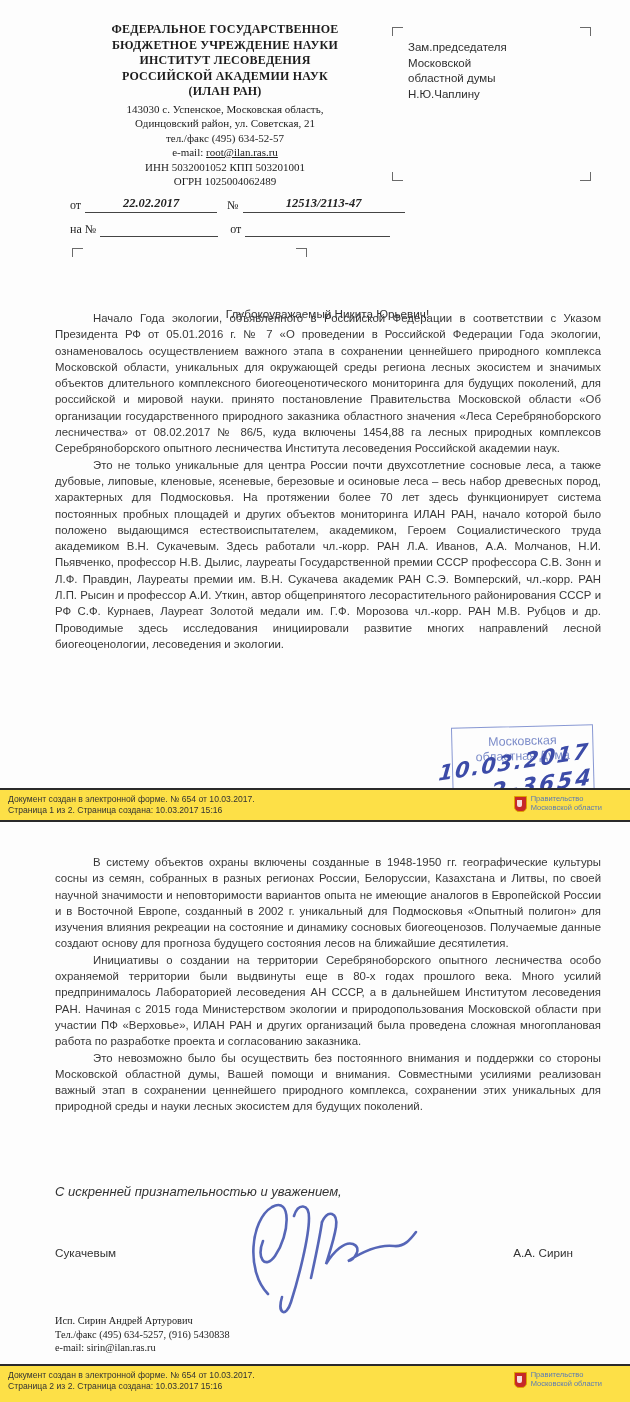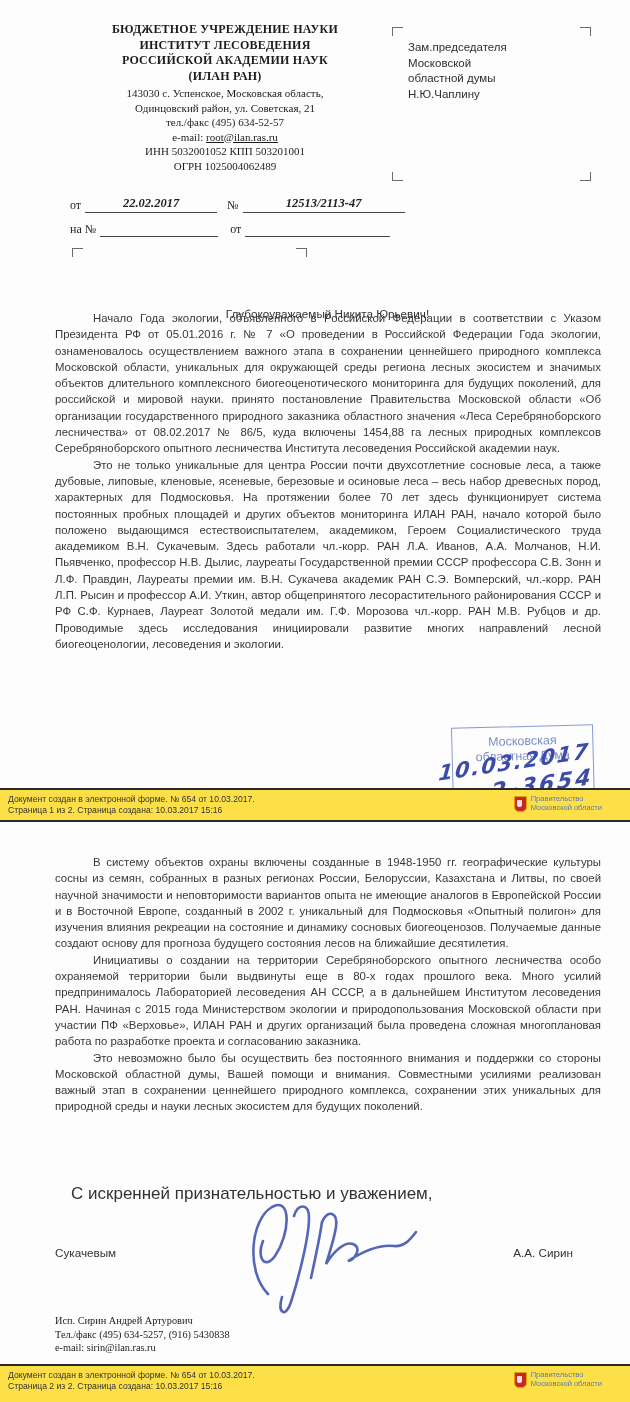--- a/index.html
+++ b/index.html
@@ -100,39 +100,40 @@
     border:1px solid #e0a000;border-radius:0 0 5px 5px;
     position:relative;margin-right:4px;flex:none;
   }
   .gov-shield::after{
     content:"";position:absolute;left:2px;top:3px;width:5px;height:7px;
     background:#fdfdfd;border-radius:0 0 2px 2px;opacity:.85;
   }
   .gov-text{font-size:7.5px;line-height:8.5px;color:#5a7ab5;}
 
   
-  .closing{position:absolute;top:362px;left:71px;font-size:17px;color:#333;}
+  .closing{position:absolute;top:362px;left:55px;font-size:13px;color:#333;font-style:italic;}
   .signer-row{position:absolute;top:424px;left:55px;width:546px;font-size:11.7px;color:#333;}
   .signer-title{position:absolute;left:0;top:0;}
   .signer-name{position:absolute;right:28px;top:0;}
   .signature-svg{position:absolute;top:372px;left:232px;}
   .executor{
     position:absolute;top:492px;left:55px;
     font-family:"Liberation Serif", serif;font-size:10.3px;line-height:13.5px;color:#222;
   }
 </style>
 </head>
 <body>
 
 <div class="scan">
 
   <div class="page page1">
 
     <div class="letterhead">
       <div class="org">
+        <div>ФЕДЕРАЛЬНОЕ ГОСУДАРСТВЕННОЕ</div>
         <div>БЮДЖЕТНОЕ УЧРЕЖДЕНИЕ НАУКИ</div>
         <div>ИНСТИТУТ ЛЕСОВЕДЕНИЯ</div>
         <div>РОССИЙСКОЙ АКАДЕМИИ НАУК</div>
         <div>(ИЛАН РАН)</div>
       </div>
       <div class="addr">
         <div>143030 с. Успенское, Московская область,</div>
         <div>Одинцовский район, ул. Советская, 21</div>
         <div>тел./факс (495) 634-52-57</div>
         <div class="email"><span>e-mail: </span><a>root@ilan.ras.ru</a></div>

